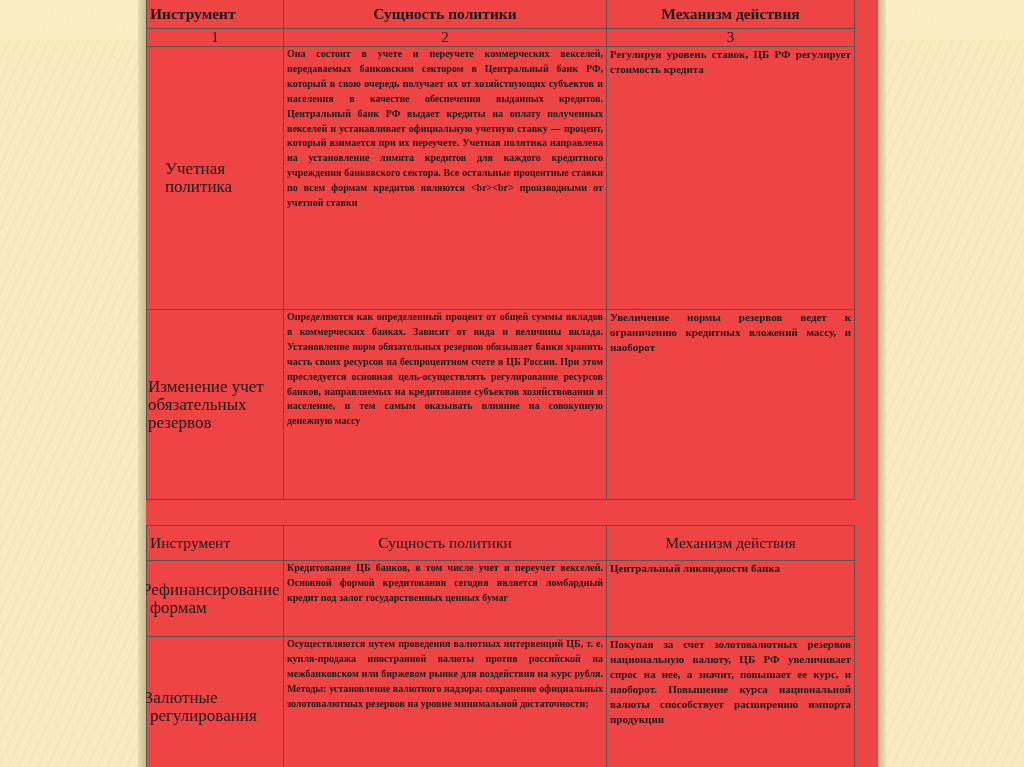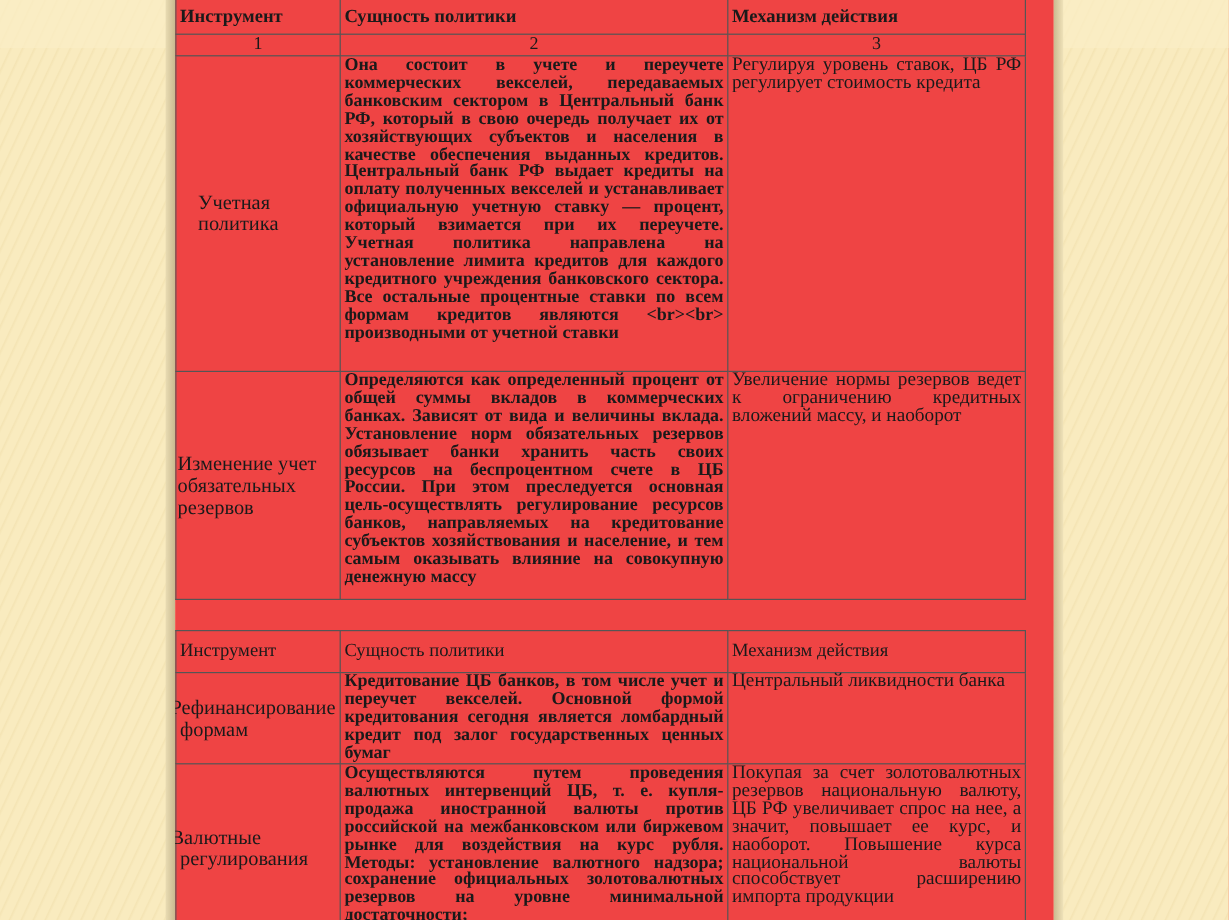--- a/index.html
+++ b/index.html
@@ -13,26 +13,26 @@
   .edge-left { position:absolute; left:138px; top:0; width:8px; height:767px; background:linear-gradient(90deg,#e9dcb3,#c9b98f); }
   .edge-right { position:absolute; left:878px; top:0; width:8px; height:767px; background:linear-gradient(90deg,#c9b98f,#efe2b9); }
   .page {
     position:absolute; left:146px; top:0; width:732px; height:767px; background:#ef4444; overflow:hidden;
   }
   table { border-collapse:collapse; position:absolute; left:0; table-layout:fixed; color:#1a1a1a; }
   td, th { border:1.5px solid #555; vertical-align:top; padding:0 3px; }
   .t1 { top:-1px; width:708px; }
   .t2 { top:525px; width:708px; }
   col.c1 { width:137px; } col.c2 { width:323px; } col.c3 { width:248px; }
-  th { font-weight:bold; font-size:15.5px; height:28px; vertical-align:middle; text-align:left; }
+  th { font-weight:bold; font-size:15.5px; height:28px; vertical-align:middle; text-align:center; }
   .num td { text-align:center; font-size:15px; height:17px; line-height:17px; padding:0; }
   .inst { text-align:left; vertical-align:middle; font-size:17px; line-height:18px; font-weight:normal; }
   .inst.bold { font-weight:bold; }
-  .txt { font-size:15px; line-height:14.9px; text-align:justify; font-weight:bold; }
-  .txt2 { font-size:16px; line-height:14.9px; text-align:justify; font-weight:normal; }
+  .txt { font-size:10px; line-height:14.9px; text-align:justify; font-weight:bold; }
+  .txt2 { font-size:11px; line-height:14.9px; text-align:justify; font-weight:bold; }
   .cont {
     position:absolute; left:0; top:500px; width:708px; height:24px;
     border-left:1.5px solid #555; border-right:1.5px solid #555; border-top:1.5px solid #555;
     text-align:right; font-size:16px; font-family:"Liberation Serif", serif; padding-right:8px; box-sizing:border-box; line-height:24px;
   }
   .t2 th { font-weight:normal; font-size:15.5px; height:34px; }
   .clip-left { text-indent:-8px; }
 </style>
 </head>
 <body>

